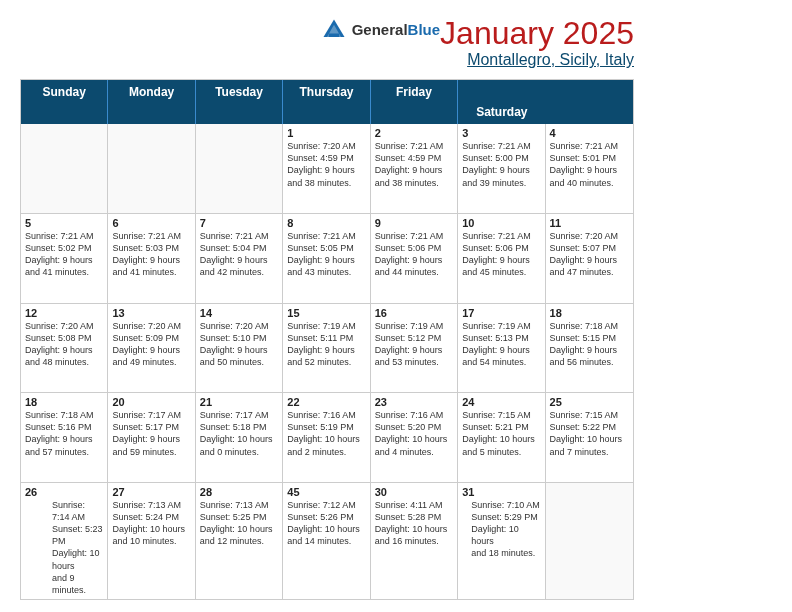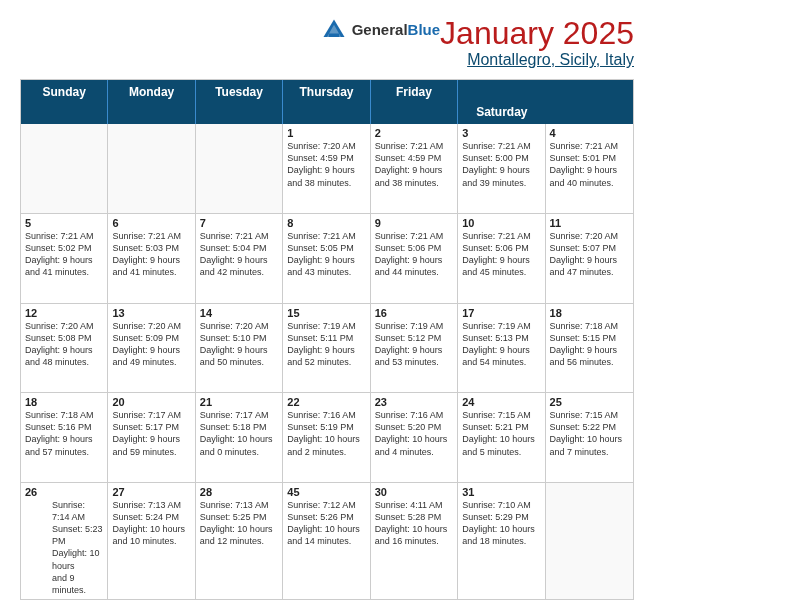--- a/index.html
+++ b/index.html
@@ -349,21 +349,21 @@
           </div>
           <div class="day-cell">
             <div class="day-number">30</div>
             <div class="day-info" style="white-space: pre-line;">Sunrise: 4:11 AM
 Sunset: 5:28 PM
 Daylight: 10 hours
 and 16 minutes.</div>
           </div>
           <div class="day-cell">
             <div class="day-number">31</div>
-            <div class="day-info" style="white-space: pre-line;">Sunrise: 7:10 AM
+            <div class="day-info" style="white-space: pre-line; margin-left: 9px;">Sunrise: 7:10 AM
 Sunset: 5:29 PM
 Daylight: 10 hours
 and 18 minutes.</div>
           </div>
           <div class="day-cell empty"></div>
         </div>
       </div>
   </div>
 </div>
 

